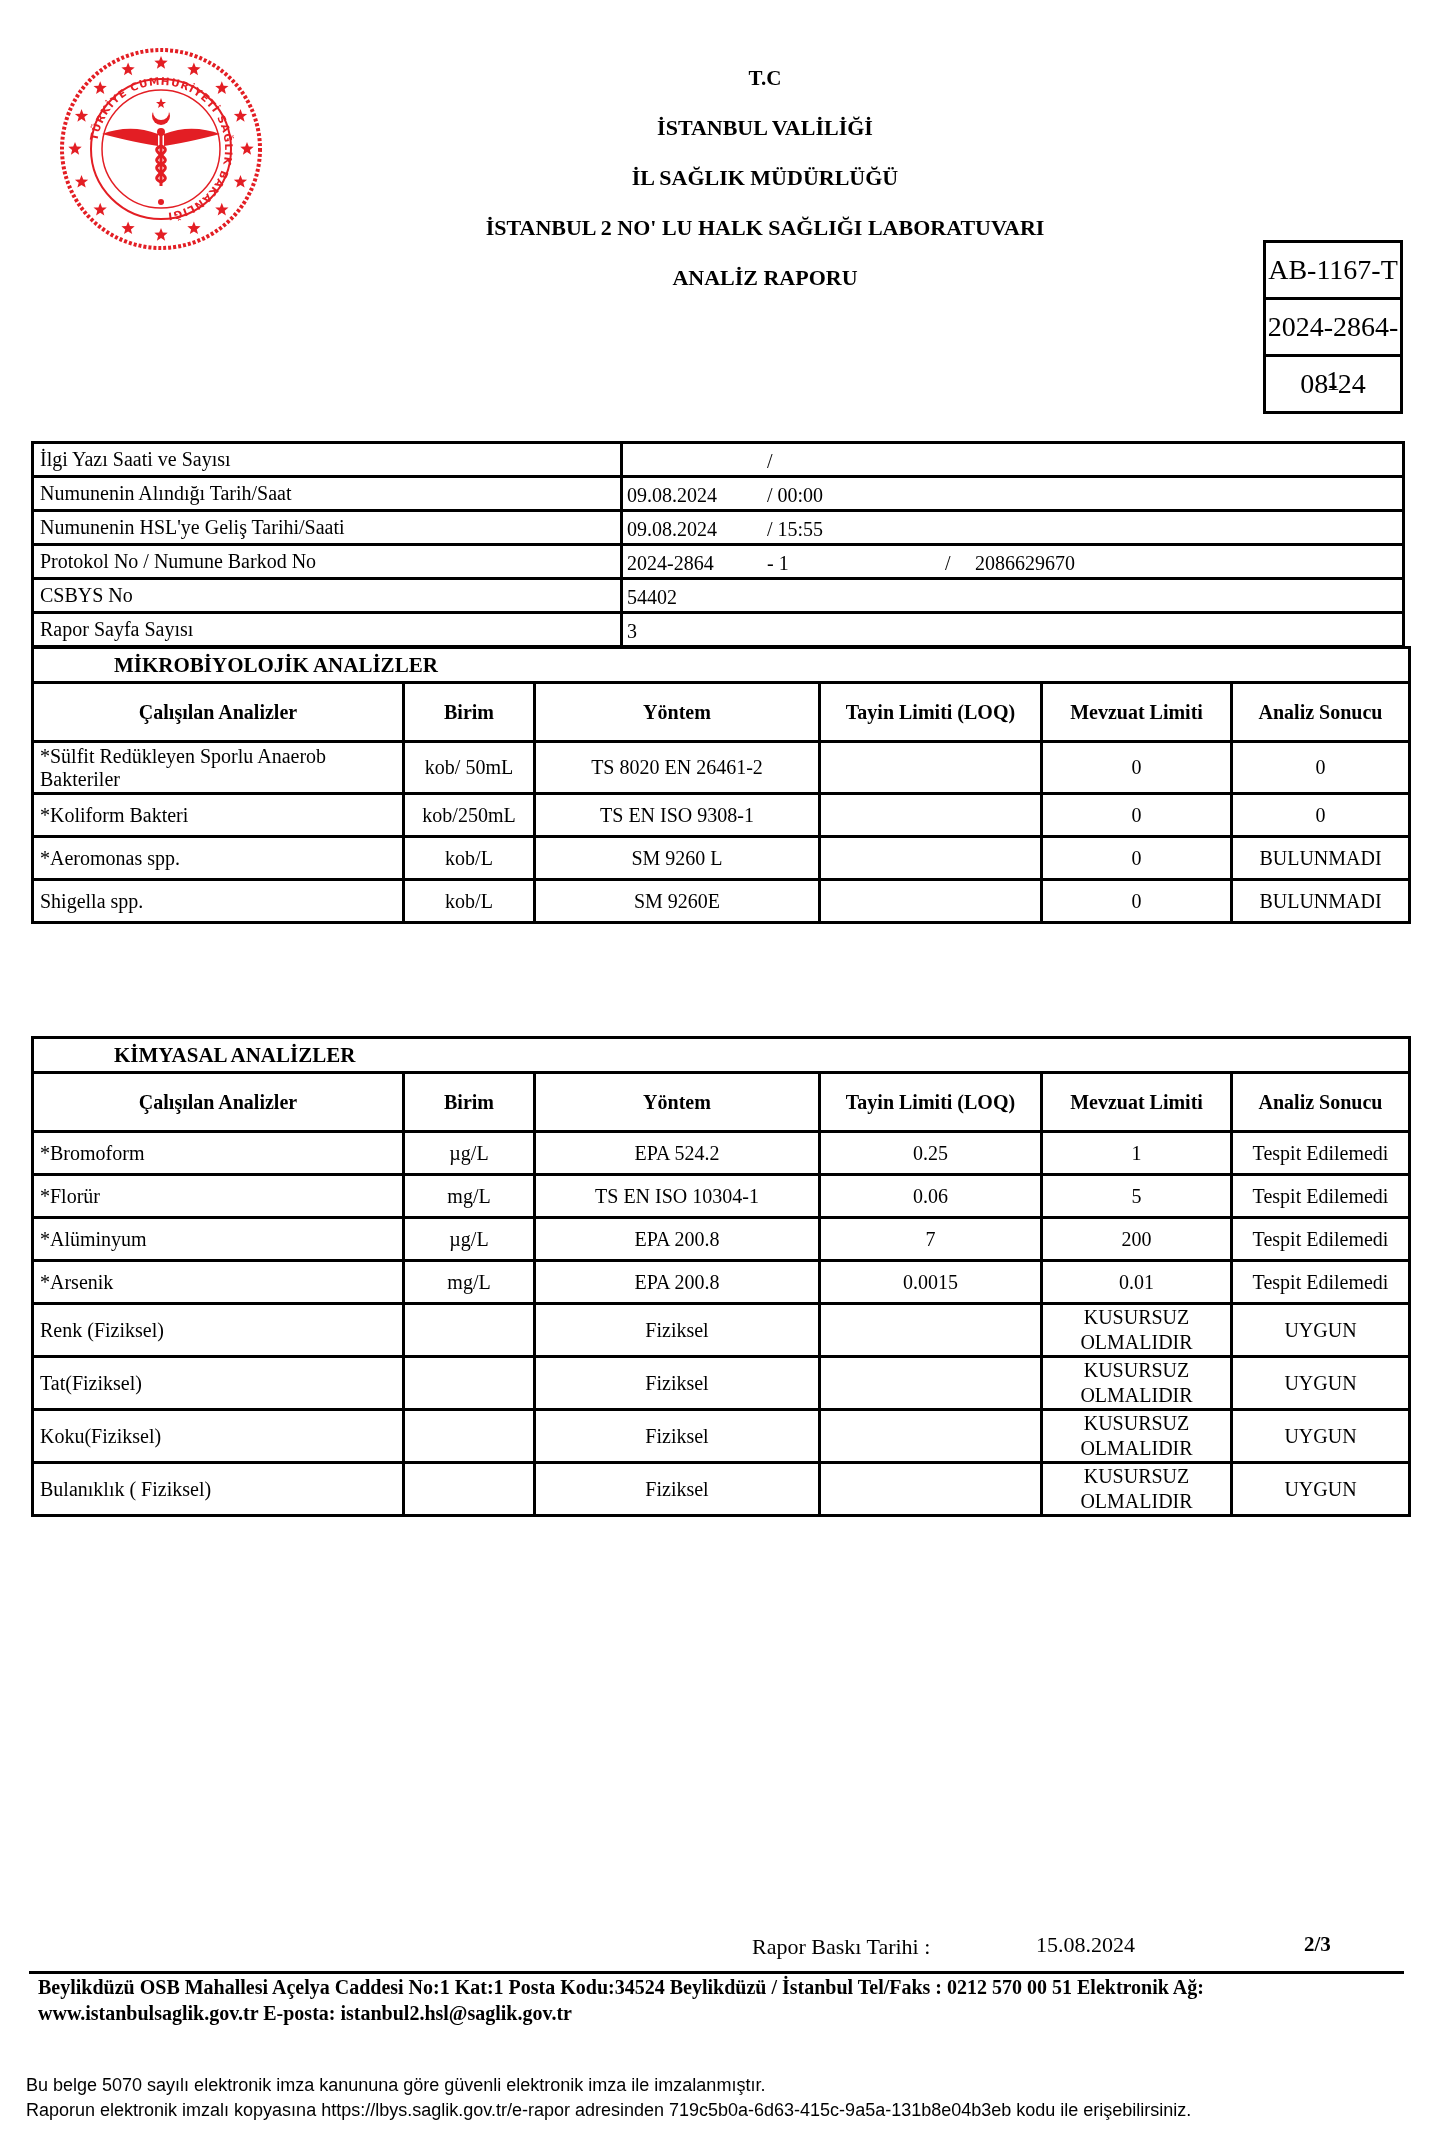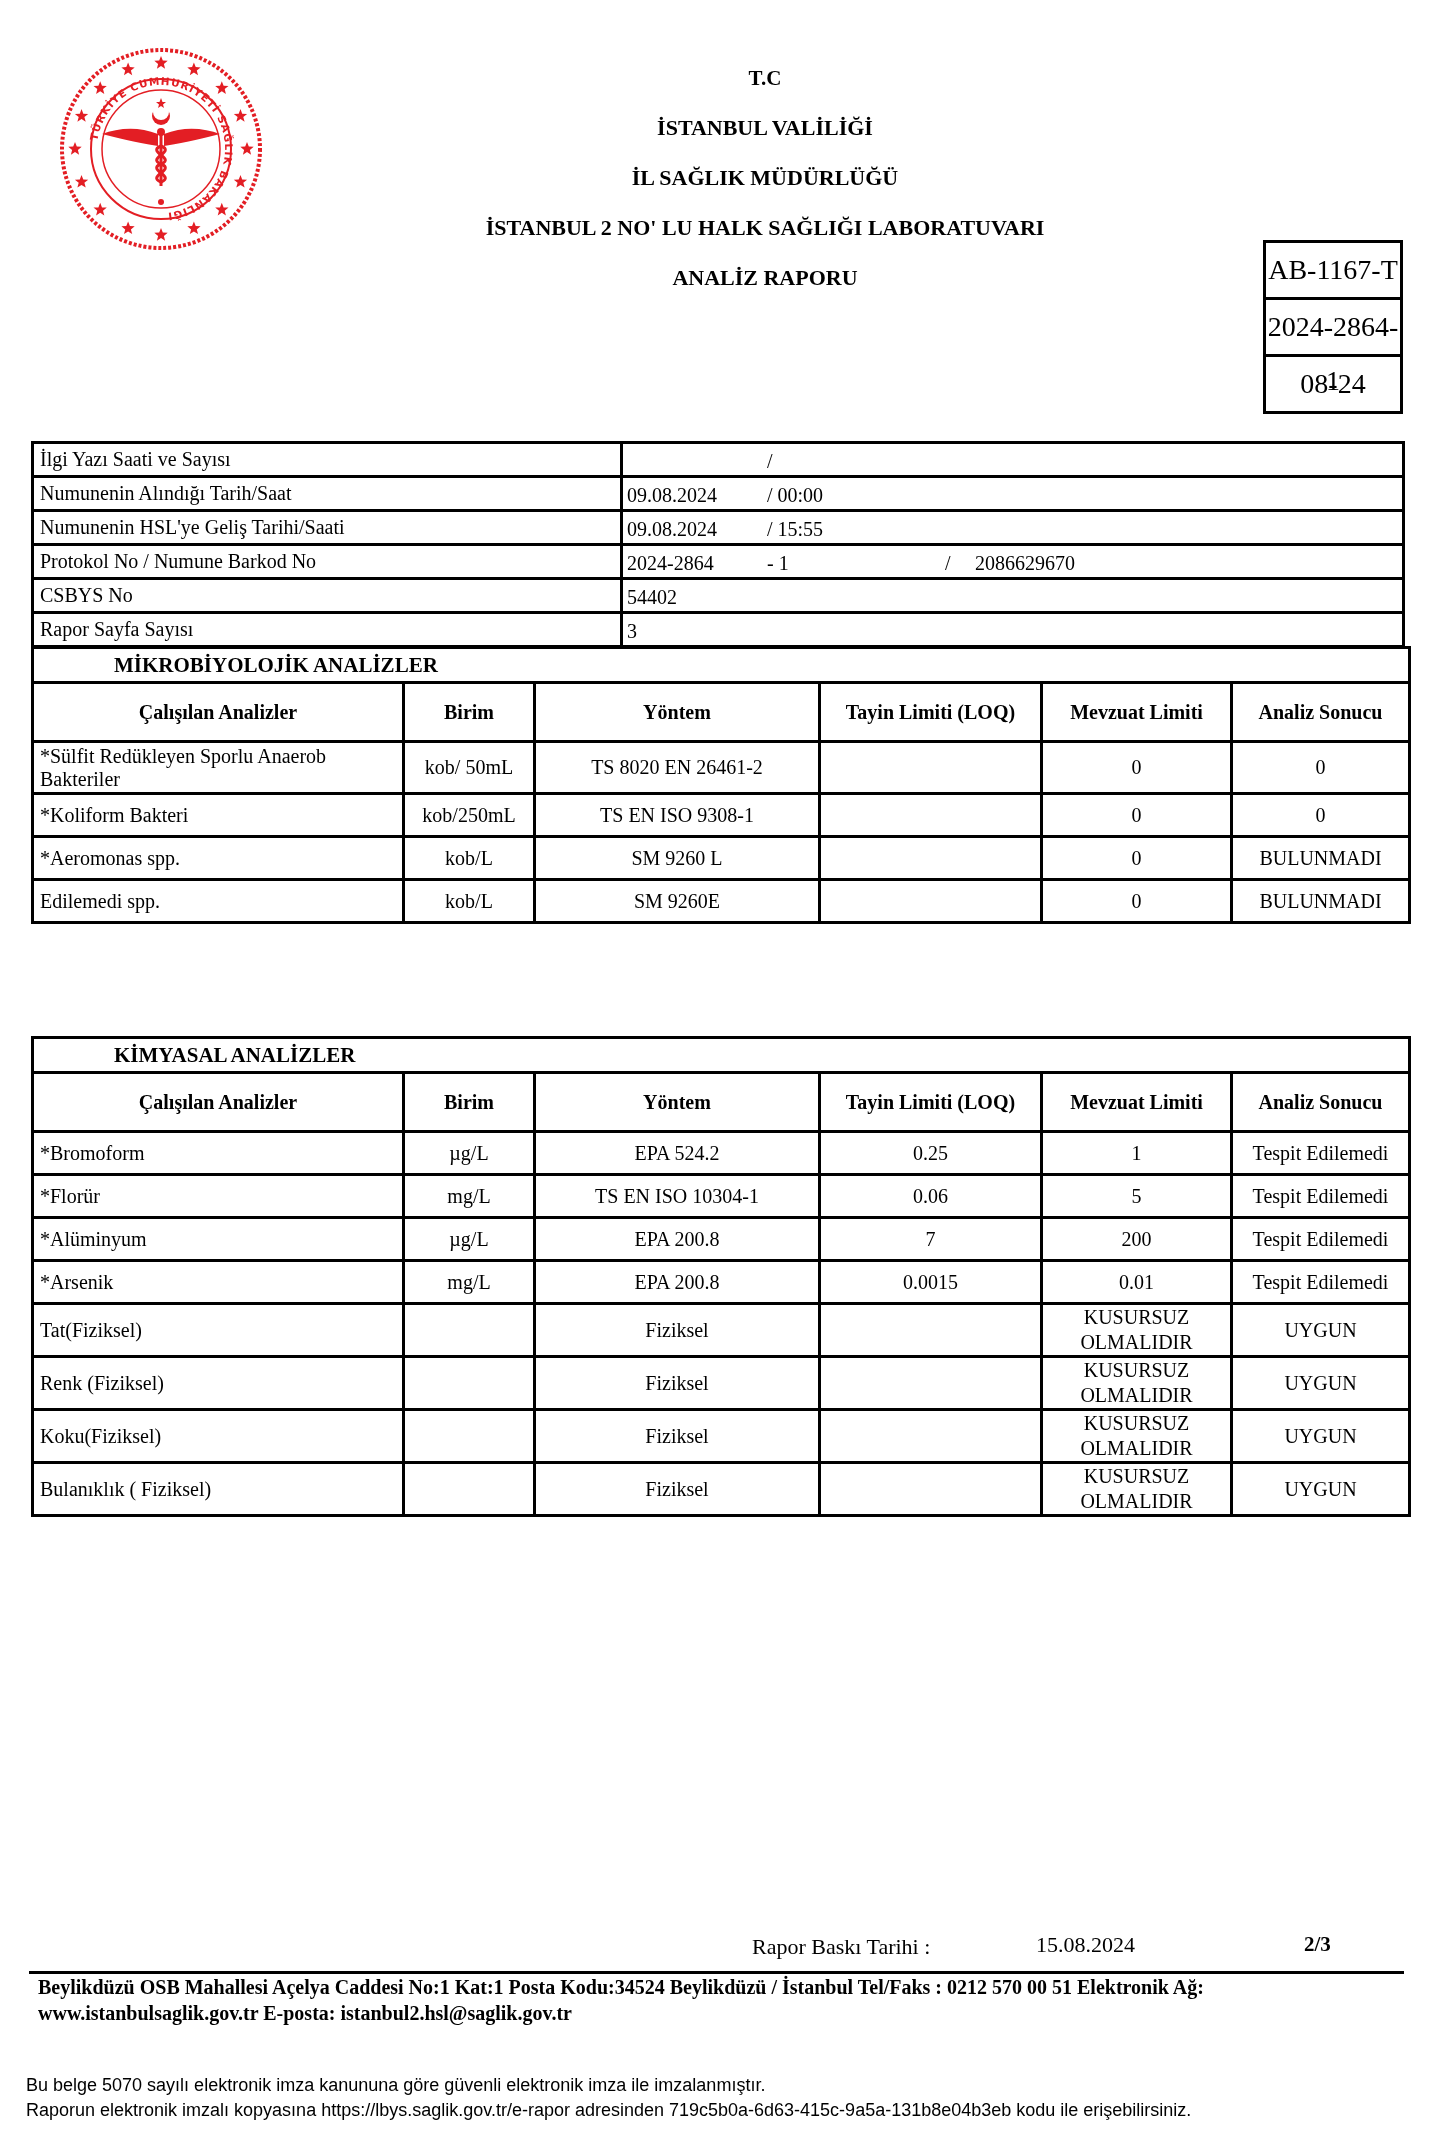--- a/index.html
+++ b/index.html
@@ -190,21 +190,21 @@
       </tr>
       <tr style="height:40px">
         <td class="name">*Aeromonas spp.</td>
         <td>kob/L</td>
         <td>SM 9260 L</td>
         <td></td>
         <td class="two">0</td>
         <td>BULUNMADI</td>
       </tr>
       <tr style="height:40px">
-        <td class="name">Edilemedi spp.</td>
+        <td class="name">Shigella spp.</td>
         <td>kob/L</td>
         <td>SM 9260E</td>
         <td></td>
         <td class="two">0</td>
         <td>BULUNMADI</td>
       </tr>
     </tbody>
 </table>
 
 <table id="chem" class="grid">
@@ -254,29 +254,29 @@
       </tr>
       <tr style="height:40px">
         <td class="name">*Arsenik</td>
         <td>mg/L</td>
         <td>EPA 200.8</td>
         <td>0.0015</td>
         <td class="two">0.01</td>
         <td>Tespit Edilemedi</td>
       </tr>
       <tr style="height:51px">
-        <td class="name">Tat(Fiziksel)</td>
+        <td class="name">Renk (Fiziksel)</td>
         <td></td>
         <td>Fiziksel</td>
         <td></td>
         <td class="two" style="padding: 0px 30px;">KUSURSUZ OLMALIDIR</td>
         <td>UYGUN</td>
       </tr>
       <tr style="height:51px">
-        <td class="name">Renk (Fiziksel)</td>
+        <td class="name">Tat(Fiziksel)</td>
         <td></td>
         <td>Fiziksel</td>
         <td></td>
         <td class="two" style="padding: 0px 30px;">KUSURSUZ OLMALIDIR</td>
         <td>UYGUN</td>
       </tr>
       <tr style="height:51px">
         <td class="name">Koku(Fiziksel)</td>
         <td></td>
         <td>Fiziksel</td>

